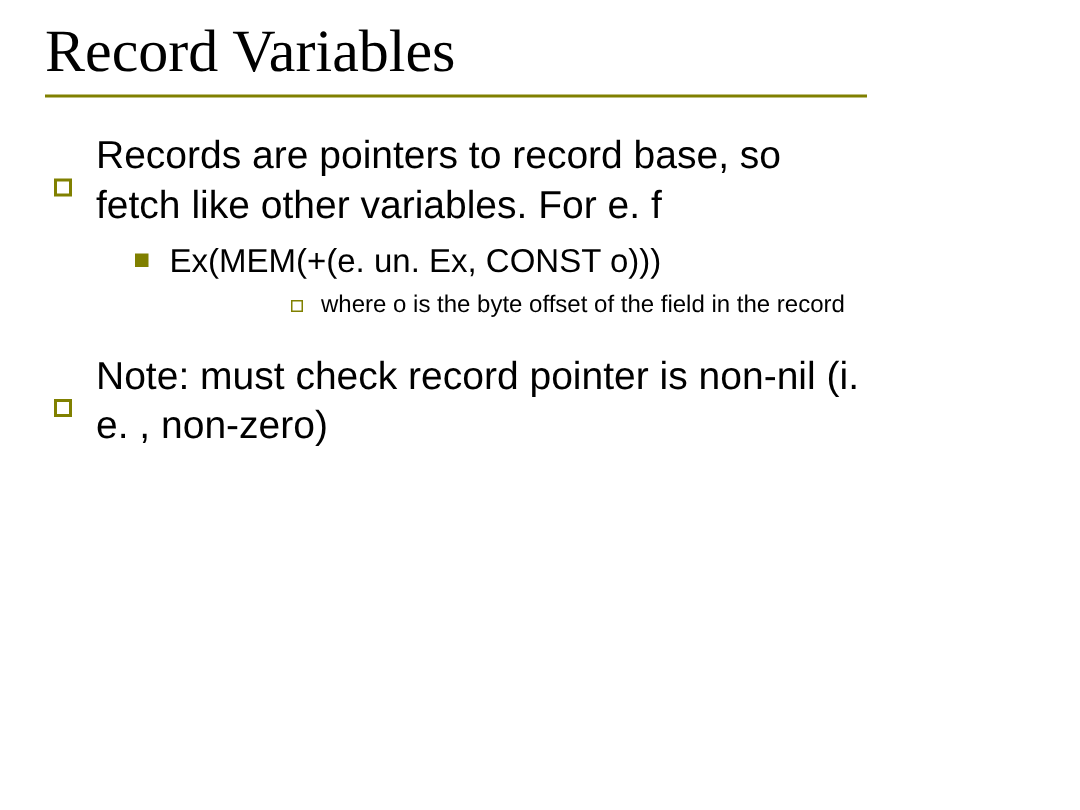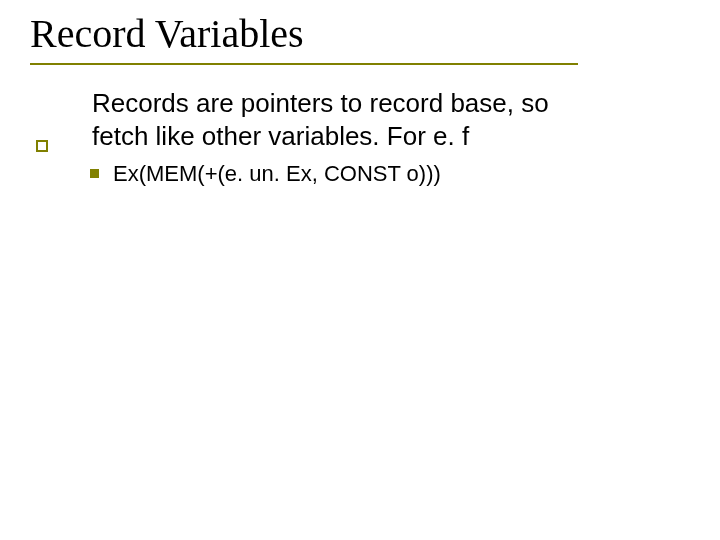--- a/index.html
+++ b/index.html
@@ -28,23 +28,22 @@
   .underline {
     border-bottom: 2px solid #808000;
     width: 100%;
     margin-bottom: 22px;
   }
   .level1 {
     margin-left: 6px;
   }
   .level1-item {
     display: flex;
-    align-items: flex-end;
+    align-items: center;
     margin-bottom: 8px;
-    gap: 28px;
   }
   .bullet-hollow-square {
     width: 12px;
     height: 12px;
     border: 2px solid #808000;
     box-sizing: border-box;
     margin-top: 10px;
     margin-right: 16px;
     flex: 0 0 auto;
   }
@@ -111,18 +110,28 @@
       <span class="bullet-hollow-square"></span>
       <span class="level1-text">Records are pointers to record base, so fetch like other variables. For e. f</span>
     </div>
 
     <div class="level2">
       <div class="level2-item">
         <span class="bullet-solid-square"></span>
         <span class="level2-text">Ex(MEM(+(e. un. Ex, CONST o)))</span>
       </div>
 
+      <div class="level3">
+        <div class="level3-item">
+          <span class="bullet-tiny-hollow"></span>
+          <span class="level3-text">where o is the byte offset of the field in the record</span>
+        </div>
+      </div>
     </div>
 
+    <div class="level1-item">
+      <span class="bullet-hollow-square"></span>
+      <span class="level1-text">Note: must check record pointer is non-nil (i. e. , non-zero)</span>
+    </div>
 
   </div>
 
 </div>
 
 </body></html>

